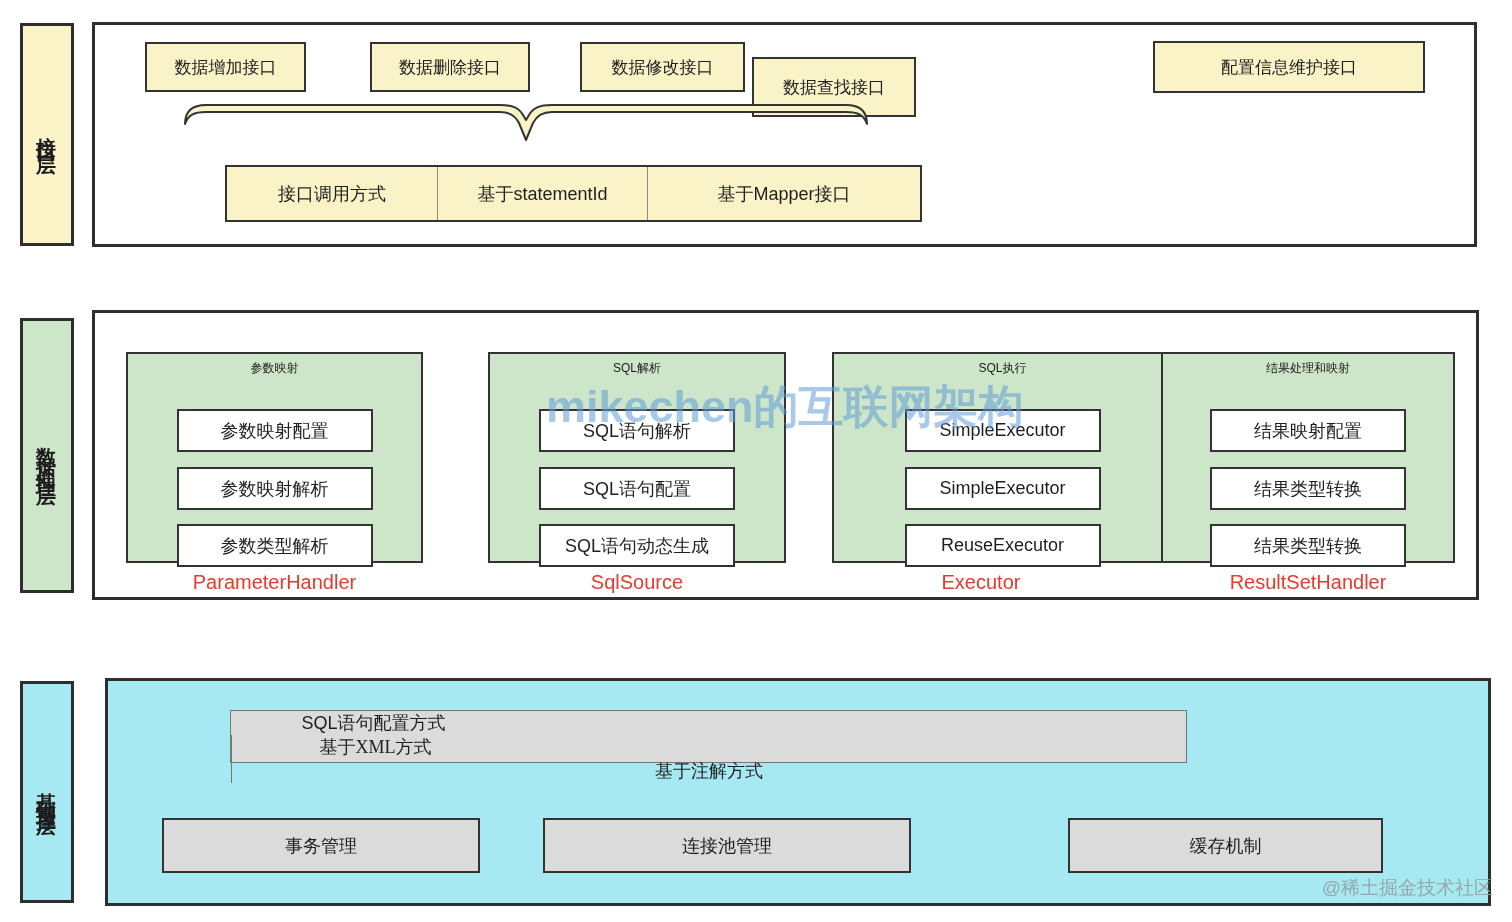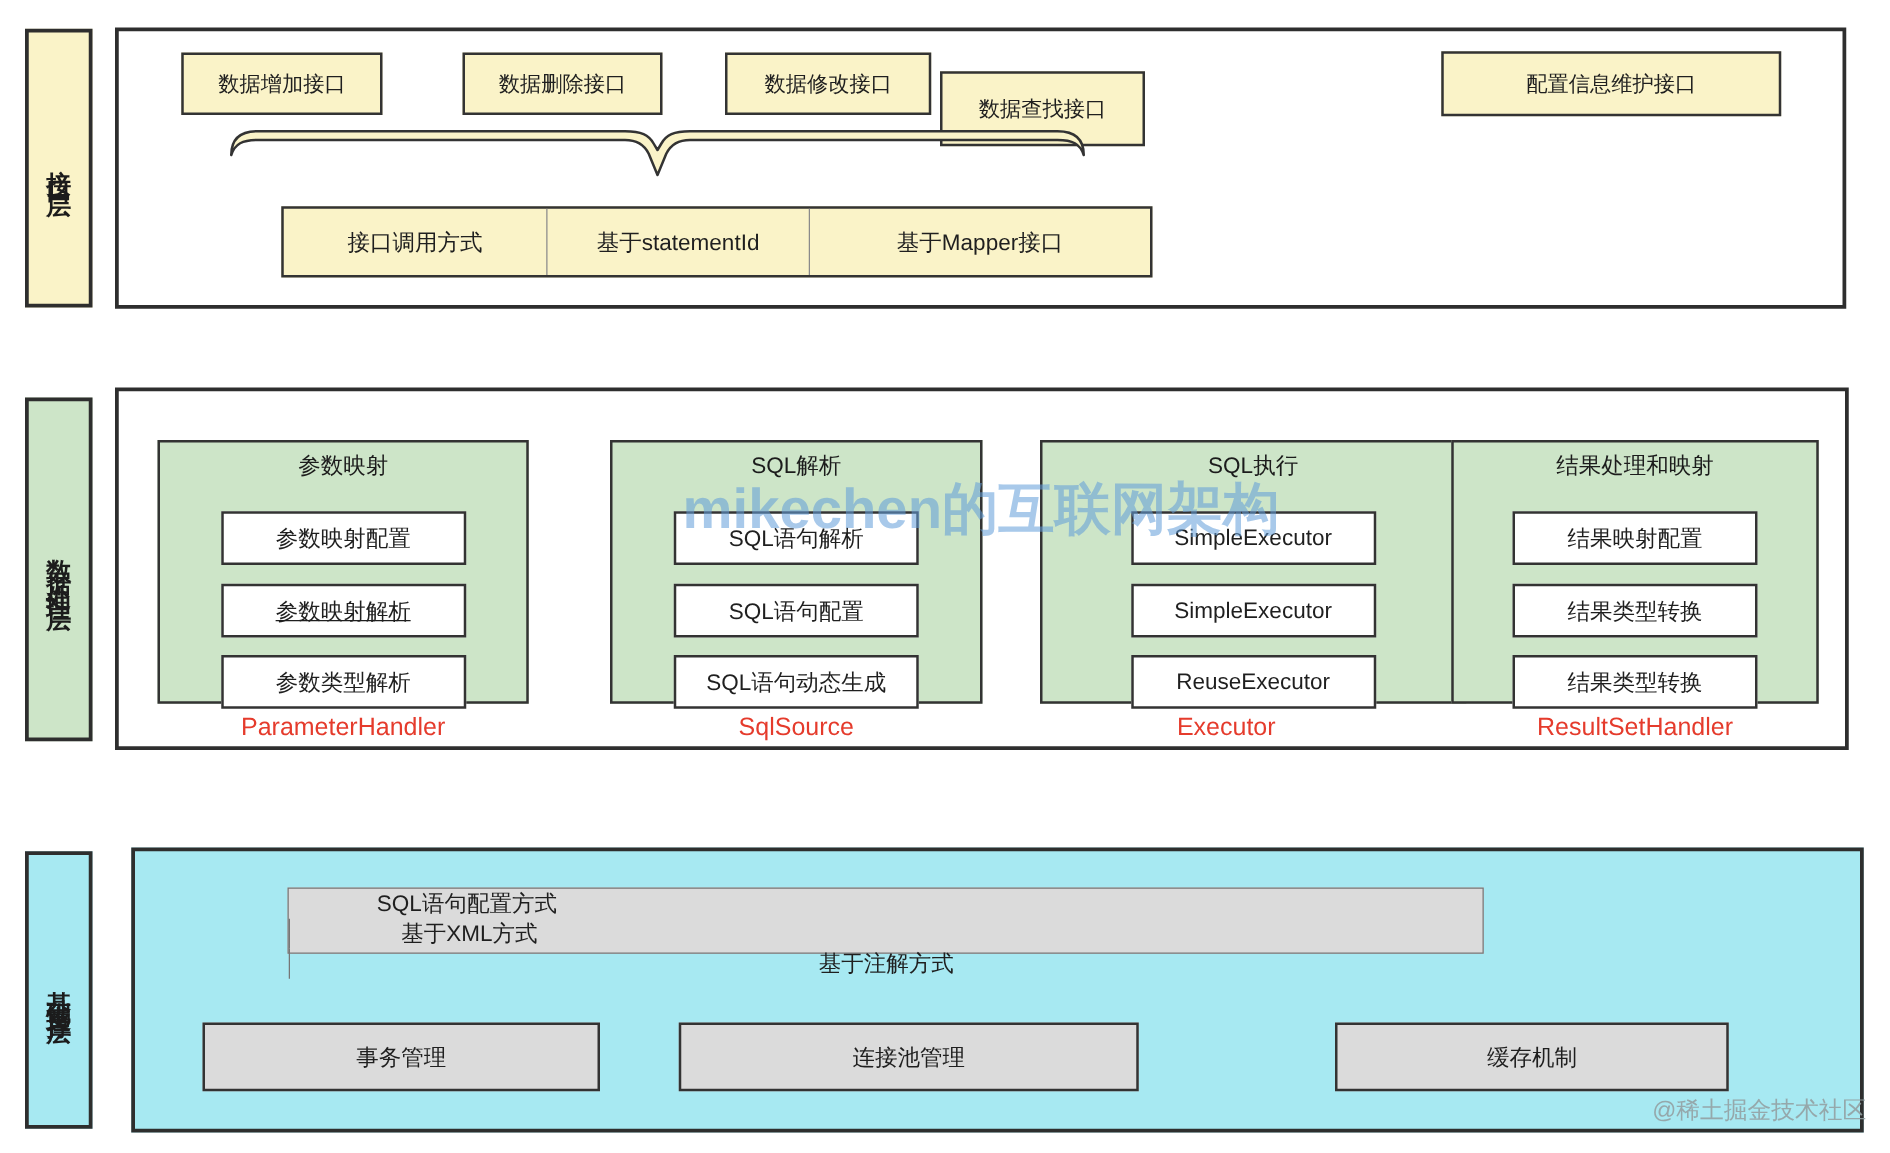--- a/index.html
+++ b/index.html
@@ -27,21 +27,21 @@
   .ybar .cell{
     display:flex;align-items:center;justify-content:center;box-sizing:border-box;
     font-size:18px;height:100%;
   }
   .ybar .cell + .cell{border-left:1px solid #8a8a8a;}
   .group{
     position:absolute;box-sizing:border-box;border:2px solid #333;background:#CDE5C8;
     top:352px;height:211px;
   }
   .gtitle{
-    position:absolute;left:0;right:0;top:6px;text-align:center;font-size:18px;color:#1c1c1c;
+    position:absolute;left:0;right:0;top:6px;text-align:center;font-size:12px;color:#1c1c1c;
   }
   .gitem{
     position:absolute;left:50%;transform:translateX(-50%);width:196px;height:43px;
     background:#ffffff;border:2px solid #333;box-sizing:border-box;
     display:flex;align-items:center;justify-content:center;font-size:18px;margin-top:19px;
   }
   .handler{
     position:absolute;top:568px;height:28px;display:flex;align-items:center;justify-content:center;
     color:#E53B2C;font-size:20px;
   }
@@ -93,21 +93,21 @@
     <div class="cell" style="flex:1;">基于Mapper接口</div>
   </div>
 
   <div class="vlabel" style="top:318px;height:275px;background:#CDE5C8;">数据处理层</div>
 
   <div class="container" style="left:92px;top:310px;width:1387px;height:290px;"></div>
 
   <div class="group" style="left:126px;width:297px;">
     <div class="gtitle">参数映射</div>
     <div class="gitem" style="top:36px;">参数映射配置</div>
-    <div class="gitem" style="top:94px;text-decoration:underline;">参数映射解析</div>
+    <div class="gitem" style="top:94px;">参数映射解析</div>
     <div class="gitem" style="top:151px;">参数类型解析</div>
   </div>
   <div class="handler" style="left:126px;width:297px;">ParameterHandler</div>
 
   <div class="group" style="left:488px;width:298px;">
     <div class="gtitle">SQL解析</div>
     <div class="gitem" style="top:36px;">SQL语句解析</div>
     <div class="gitem" style="top:94px;">SQL语句配置</div>
     <div class="gitem" style="top:151px;">SQL语句动态生成</div>
   </div>
@@ -128,21 +128,21 @@
     <div class="gitem" style="top:151px;">结果类型转换</div>
   </div>
   <div class="handler" style="left:1161px;width:294px;">ResultSetHandler</div>
 
   <div class="vlabel" style="top:681px;height:222px;background:#A7E9F2;letter-spacing:6px;">基础支撑层</div>
 
   <div class="container" style="left:105px;top:678px;width:1386px;height:228px;background:#A7E9F2;"></div>
 
   <div class="gbar" style="left:230px;top:710px;width:957px;height:53px;z-index:1;flex-direction:column;">
     <div class="cell" style="width:285px;">SQL语句配置方式</div>
-    <div class="cell" style="width:288px;">基于XML方式</div>
+    <div class="cell" style="width:288px;font-family:Liberation Serif, serif;">基于XML方式</div>
     <div class="cell" style="flex:1;">基于注解方式</div>
   </div>
 
   <div class="box gbox" style="left:138px;top:818px;width:318px;height:55px;z-index:1;margin-left:24px;">事务管理</div>
   <div class="box gbox" style="left:543px;top:818px;width:368px;height:55px;z-index:1;">连接池管理</div>
   <div class="box gbox" style="left:1068px;top:818px;width:315px;height:55px;z-index:1;">缓存机制</div>
 
   <div class="wm-center">mikechen的互联网架构</div>
   <div class="wm-corner">@稀土掘金技术社区</div>
 

